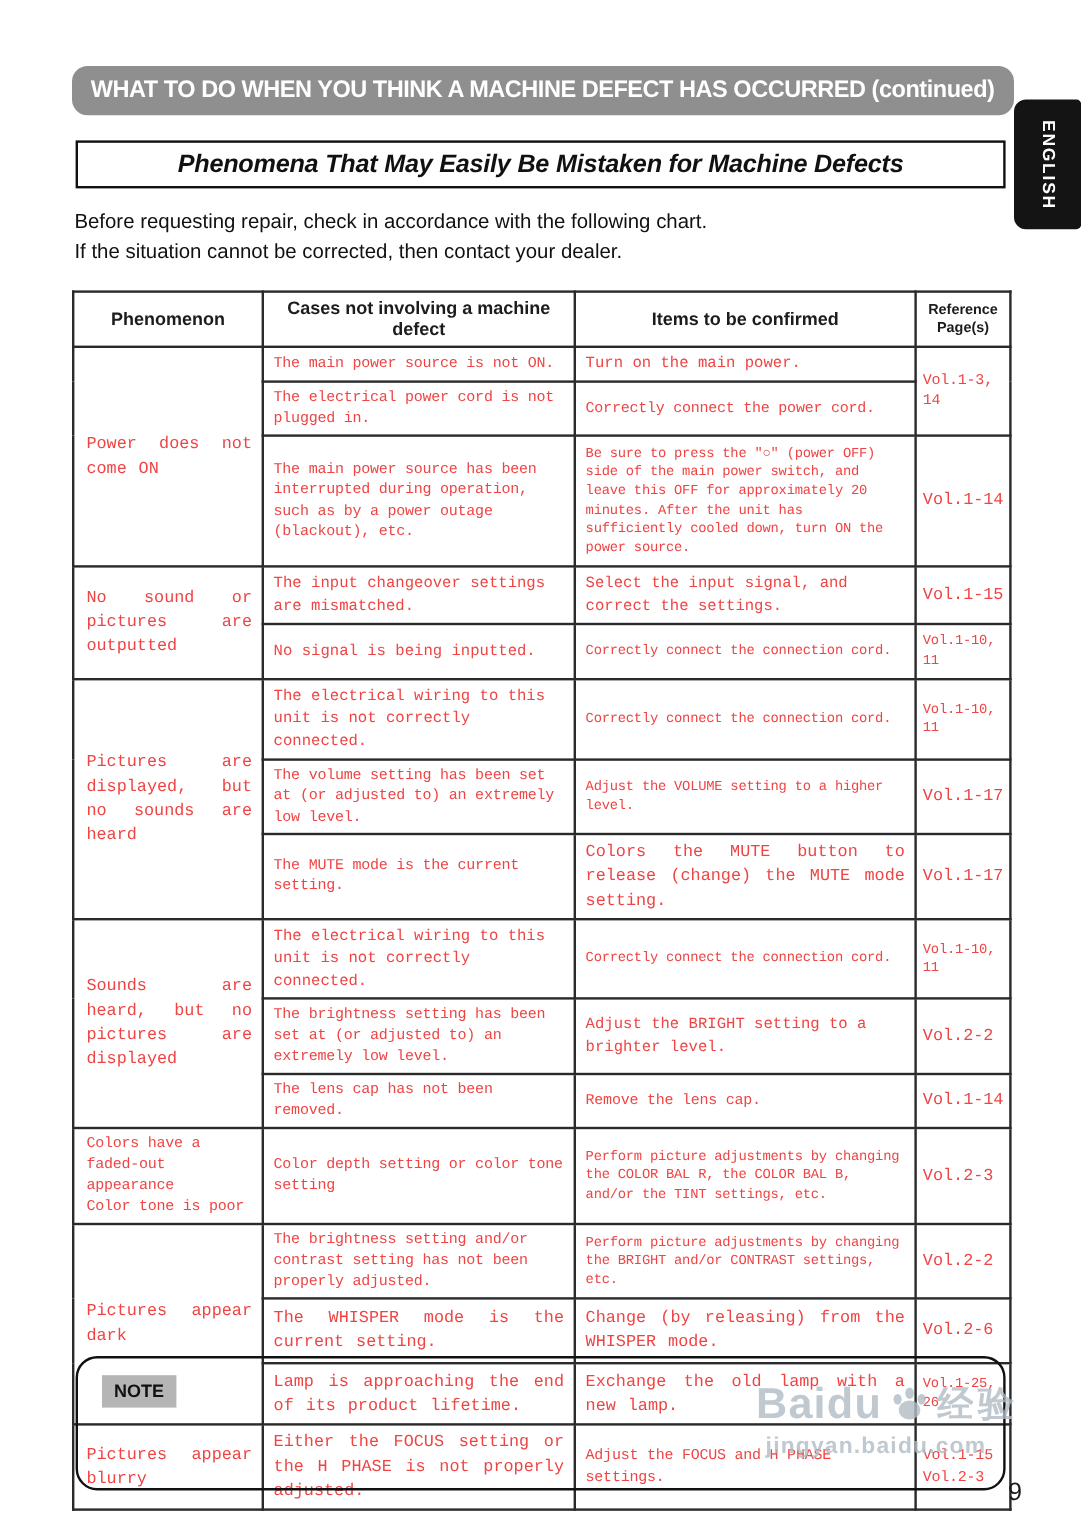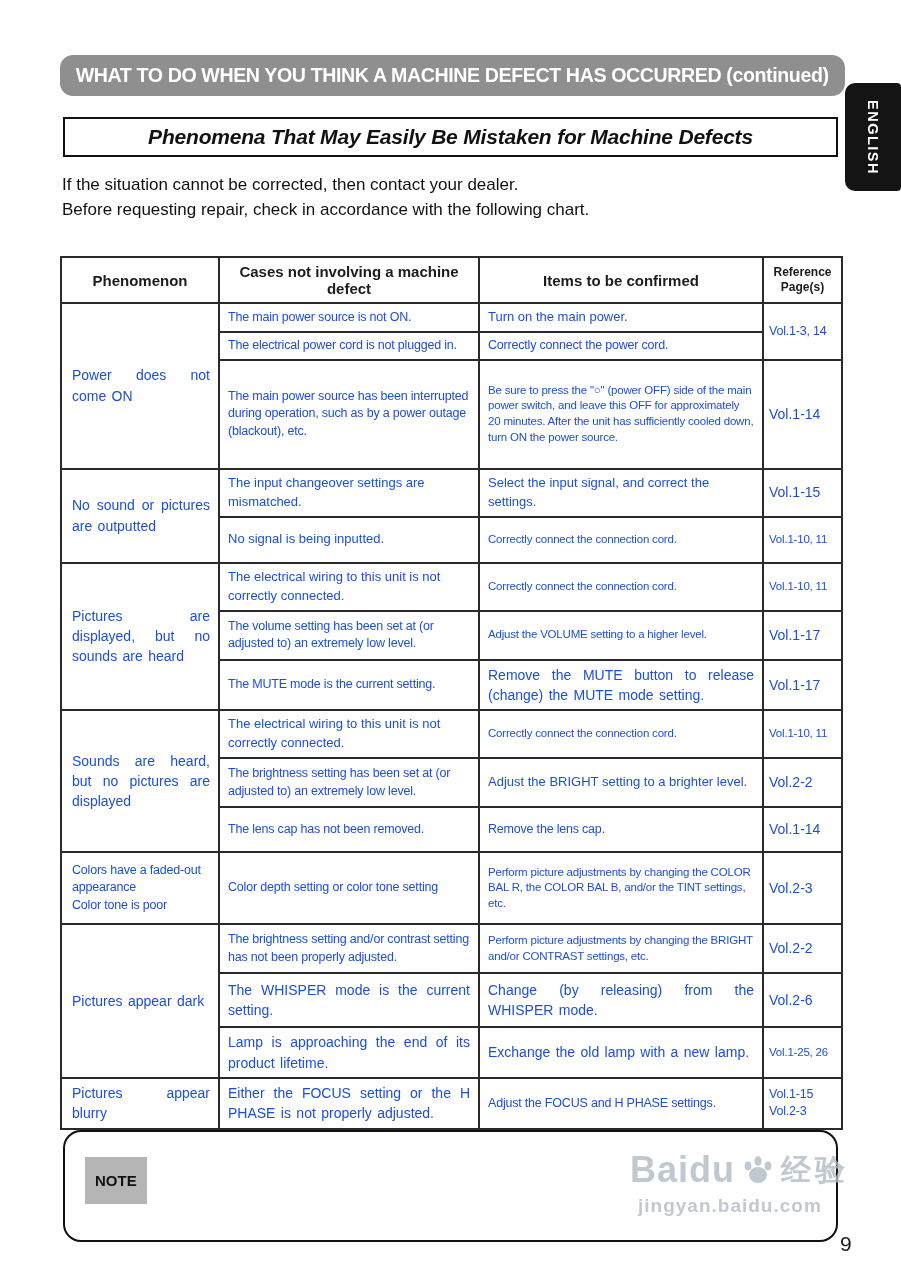--- a/index.html
+++ b/index.html
@@ -14,39 +14,39 @@
   .lang-tab{position:absolute;left:845px;top:83px;width:56px;height:108px;background:#141414;
       border-radius:10px 4px 4px 10px;display:flex;align-items:center;justify-content:center;}
   .lang-tab span{writing-mode:vertical-rl;color:#fff;font-weight:bold;font-size:14.5px;letter-spacing:1.5px;}
 
   .title-box{position:absolute;left:63px;top:117px;width:775px;height:40px;border:2.5px solid #111;
       box-sizing:border-box;display:flex;align-items:center;justify-content:center;}
   .title-box span{font-weight:bold;font-style:italic;font-size:21px;color:#111;letter-spacing:-0.2px;}
 
   .intro{position:absolute;left:62px;top:172px;font-size:17px;color:#111;line-height:25px;}
 
-  .tbl{position:absolute;left:60px;top:256px;width:781px;border-collapse:collapse;table-layout:fixed;}
+  .tbl{position:absolute;left:60px;top:242px;width:781px;border-collapse:collapse;table-layout:fixed;}
   .tbl th,.tbl td{border:2px solid #2a2a2a;box-sizing:border-box;}
   .tbl th{font-weight:bold;color:#1c1c1c;text-align:center;vertical-align:middle;padding:2px;}
   .th-main{font-size:15px;}
   .th-ref{font-size:12px;white-space:pre-line;line-height:1.25;}
-  .tbl td{vertical-align:middle;color:#1d4ed8;padding:4px 8px;text-align:left;}
+  .tbl td{vertical-align:middle;color:#ef4444;padding:4px 8px;text-align:left;font-family:Liberation Mono, monospace;}
   td.phen{padding-left:10px;white-space:pre-line;}
   td.ref{padding:2px 3px 2px 5px;white-space:pre-line;}
   .sz-xs{font-size:11.5px;line-height:1.35;letter-spacing:-0.2px;border-radius:11px;}
   .sz-sm{font-size:12.5px;line-height:1.4;letter-spacing:-0.2px;}
   .sz-md{font-size:14px;line-height:1.45;}
   .sz-lg{font-size:13px;line-height:1.45;}
   td.case.sz-md,td.confirm.sz-md,td.phen.sz-md{text-align:justify;word-spacing:1.5px;}
   td.ref.sz-md{text-align:left;}
 
   .note-box{position:absolute;left:63px;top:1130px;width:775px;height:112px;border:2px solid #111;
       border-radius:18px;box-sizing:border-box;}
-  .note-label{display:inline-block;margin:25px 0 0 20px;background:#b5b5b5;color:#111;
-      font-weight:bold;font-size:15px;padding:15px 10px;}
+  .note-label{display:inline-block;margin:14px 0 0 20px;background:#b5b5b5;color:#111;
+      font-weight:bold;font-size:15px;padding:5px 10px;}
   .note-text{margin:8px 20px 0 20px;font-size:13px;letter-spacing:-0.2px;color:#1f1f1f;line-height:1.65;}
 
   .watermark{position:absolute;left:630px;top:1149px;color:rgba(176,186,196,0.8);font-weight:bold;}
   .wm-row{display:flex;align-items:center;gap:6px;}
   .wm-brand{font-size:36px;letter-spacing:1px;}
   .wm-cn{font-size:30px;letter-spacing:4px;}
   .wm-url{font-size:19px;letter-spacing:1px;margin-top:4px;margin-left:8px;}
 
   .page-number{position:absolute;left:840px;top:1232px;font-size:21px;color:#1a1a1a;}
 </style>
@@ -61,22 +61,22 @@
 
   <div class="lang-tab">
     <span>ENGLISH</span>
   </div>
 
   <div class="title-box">
     <span>Phenomena That May Easily Be Mistaken for Machine Defects</span>
   </div>
 
   <div class="intro">
+    <div>Before requesting repair, check in accordance with the following chart.</div>
     <div>If the situation cannot be corrected, then contact your dealer.</div>
-    <div>Before requesting repair, check in accordance with the following chart.</div>
   </div>
 
   <table class="tbl">
     <colgroup>
       <col style="width:158px">
         <col style="width:260px">
         <col style="width:284px">
         <col style="width:79px">
     </colgroup>
     <thead>
@@ -121,21 +121,21 @@
           <td class="confirm sz-xs">Correctly connect the connection cord.</td>
           <td class="ref sz-xs">Vol.1-10, 11</td>
         </tr>
         <tr style="height: 49px;">
           <td class="case sz-sm">The volume setting has been set at (or adjusted to) an extremely low level.</td>
           <td class="confirm sz-xs">Adjust the VOLUME setting to a higher level.</td>
           <td class="ref sz-md">Vol.1-17</td>
         </tr>
         <tr style="height: 49px;">
           <td class="case sz-sm">The MUTE mode is the current setting.</td>
-          <td class="confirm sz-md">Remove the MUTE button to release (change) the MUTE mode setting.</td>
+          <td class="confirm sz-md">Colors the MUTE button to release (change) the MUTE mode setting.</td>
           <td class="ref sz-md">Vol.1-17</td>
         </tr>
         <tr style="height: 48px;">
           <td class="phen sz-md" rowspan="3">Sounds are heard, but no pictures are displayed</td>
           <td class="case sz-lg">The electrical wiring to this unit is not correctly connected.</td>
           <td class="confirm sz-xs">Correctly connect the connection cord.</td>
           <td class="ref sz-xs">Vol.1-10, 11</td>
         </tr>
         <tr style="height: 49px;">
           <td class="case sz-sm">The brightness setting has been set at (or adjusted to) an extremely low level.</td>

